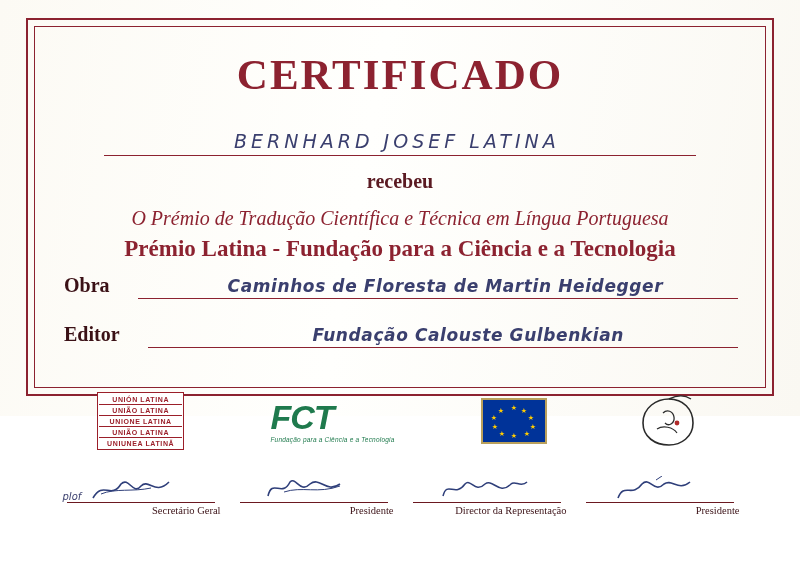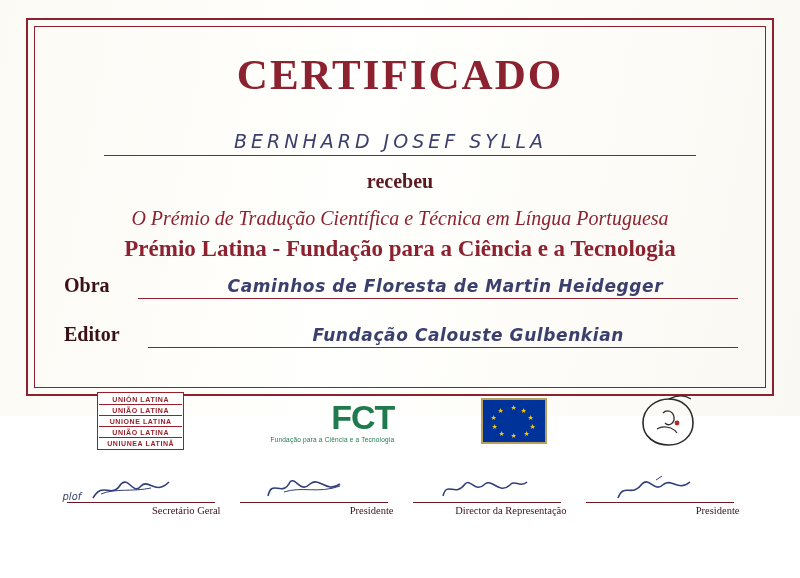--- a/index.html
+++ b/index.html
@@ -189,21 +189,21 @@
     font-weight: bold;
     color: #9b1f2a;
     letter-spacing: 0.6px;
     border-bottom: 1px solid #9b1f2a;
     padding: 1.5px 8px;
     text-align: center;
   }
   .ul-logo div:last-child { border-bottom: none; }
 
   
-  .fct-logo { text-align: right; }
+  .fct-logo { text-align: left; font-style: italic; }
   .fct-mark {
     font-family: "Liberation Sans", sans-serif;
     font-weight: bold;
     font-size: 34px;
     color: #1f7a4d;
     letter-spacing: -1px;
     line-height: 34px;
     position: relative;
     display: inline-block;
   }
@@ -287,21 +287,21 @@
   <div class="paper-tint"></div>
 
   <div class="outer-border"></div>
   <div class="inner-border"></div>
 
   <div class="content">
 
     <div class="cert-title">CERTIFICADO</div>
 
     <div class="name-line">
-      <span class="handname">BERNHARD JOSEF SYLLA</span>
+      <span class="handname">BERNHARD JOSEF LATINA</span>
     </div>
 
     <div class="recebeu">recebeu</div>
 
     <div class="prize-line1">O Prémio de Tradução Científica e Técnica em Língua Portuguesa</div>
     <div class="prize-line2">Prémio Latina - Fundação para a Ciência e a Tecnologia</div>
 
 
     <div class="field-row">
       <span class="field-label">Obra</span>

